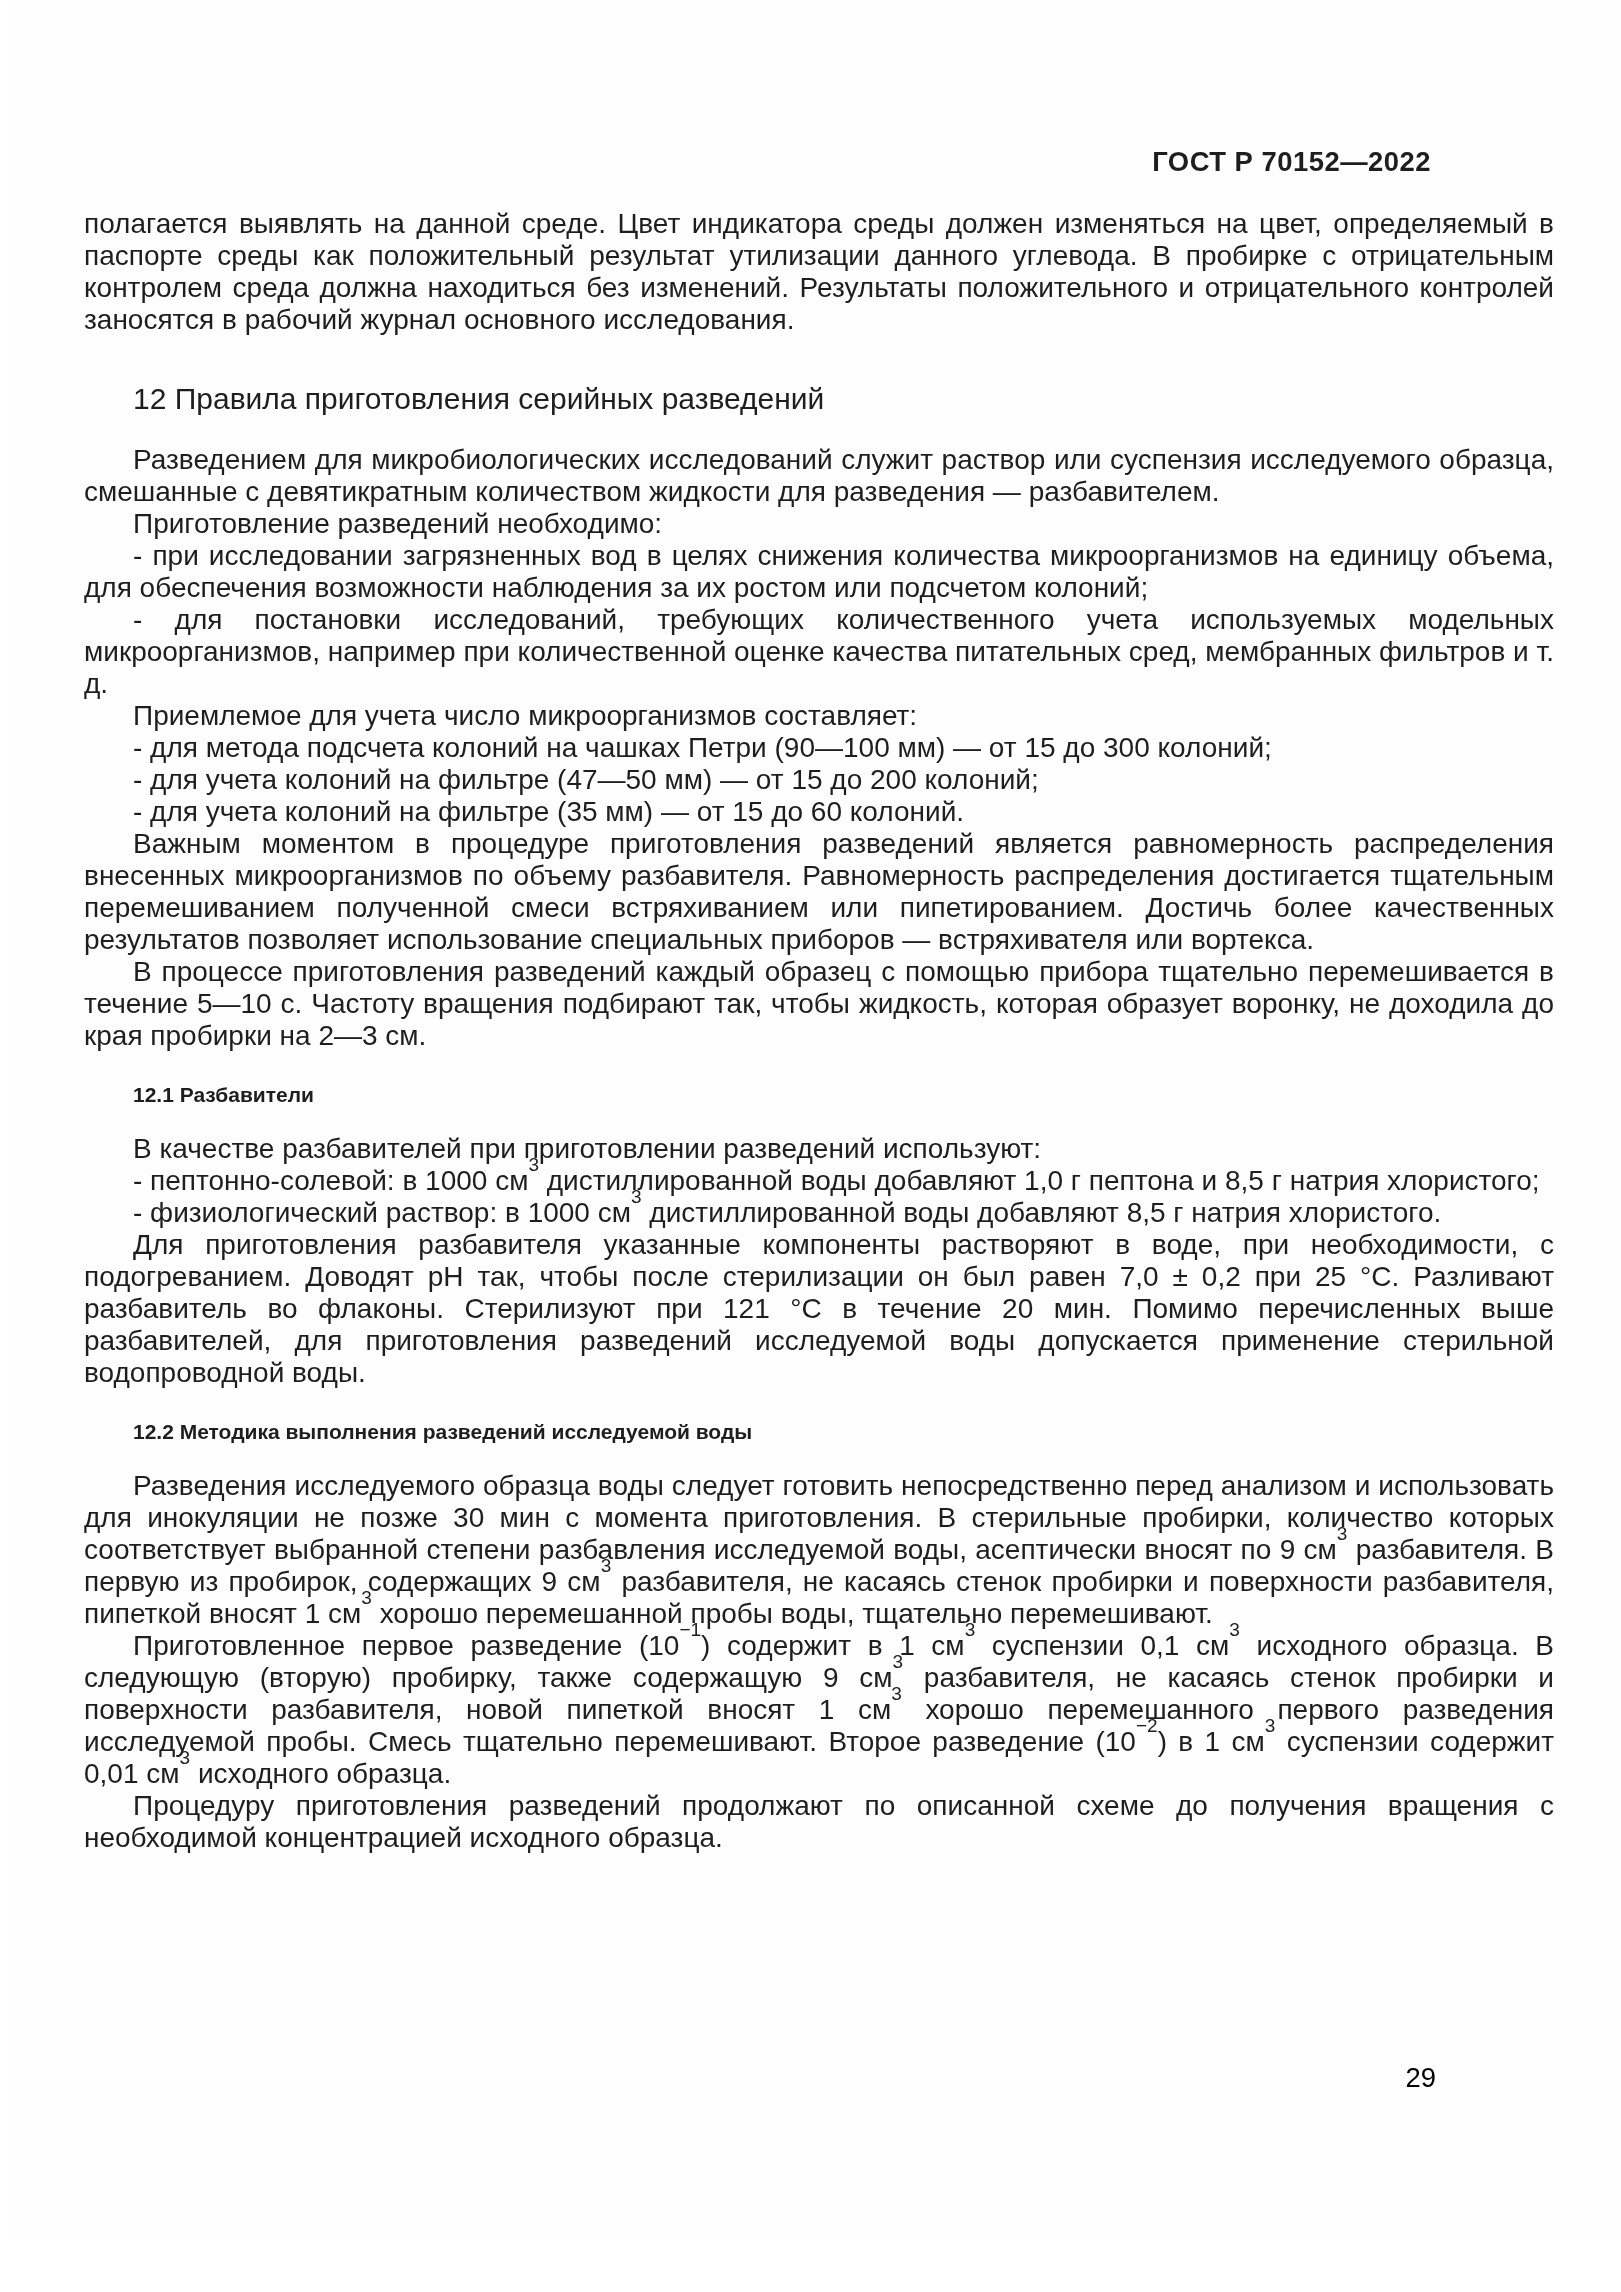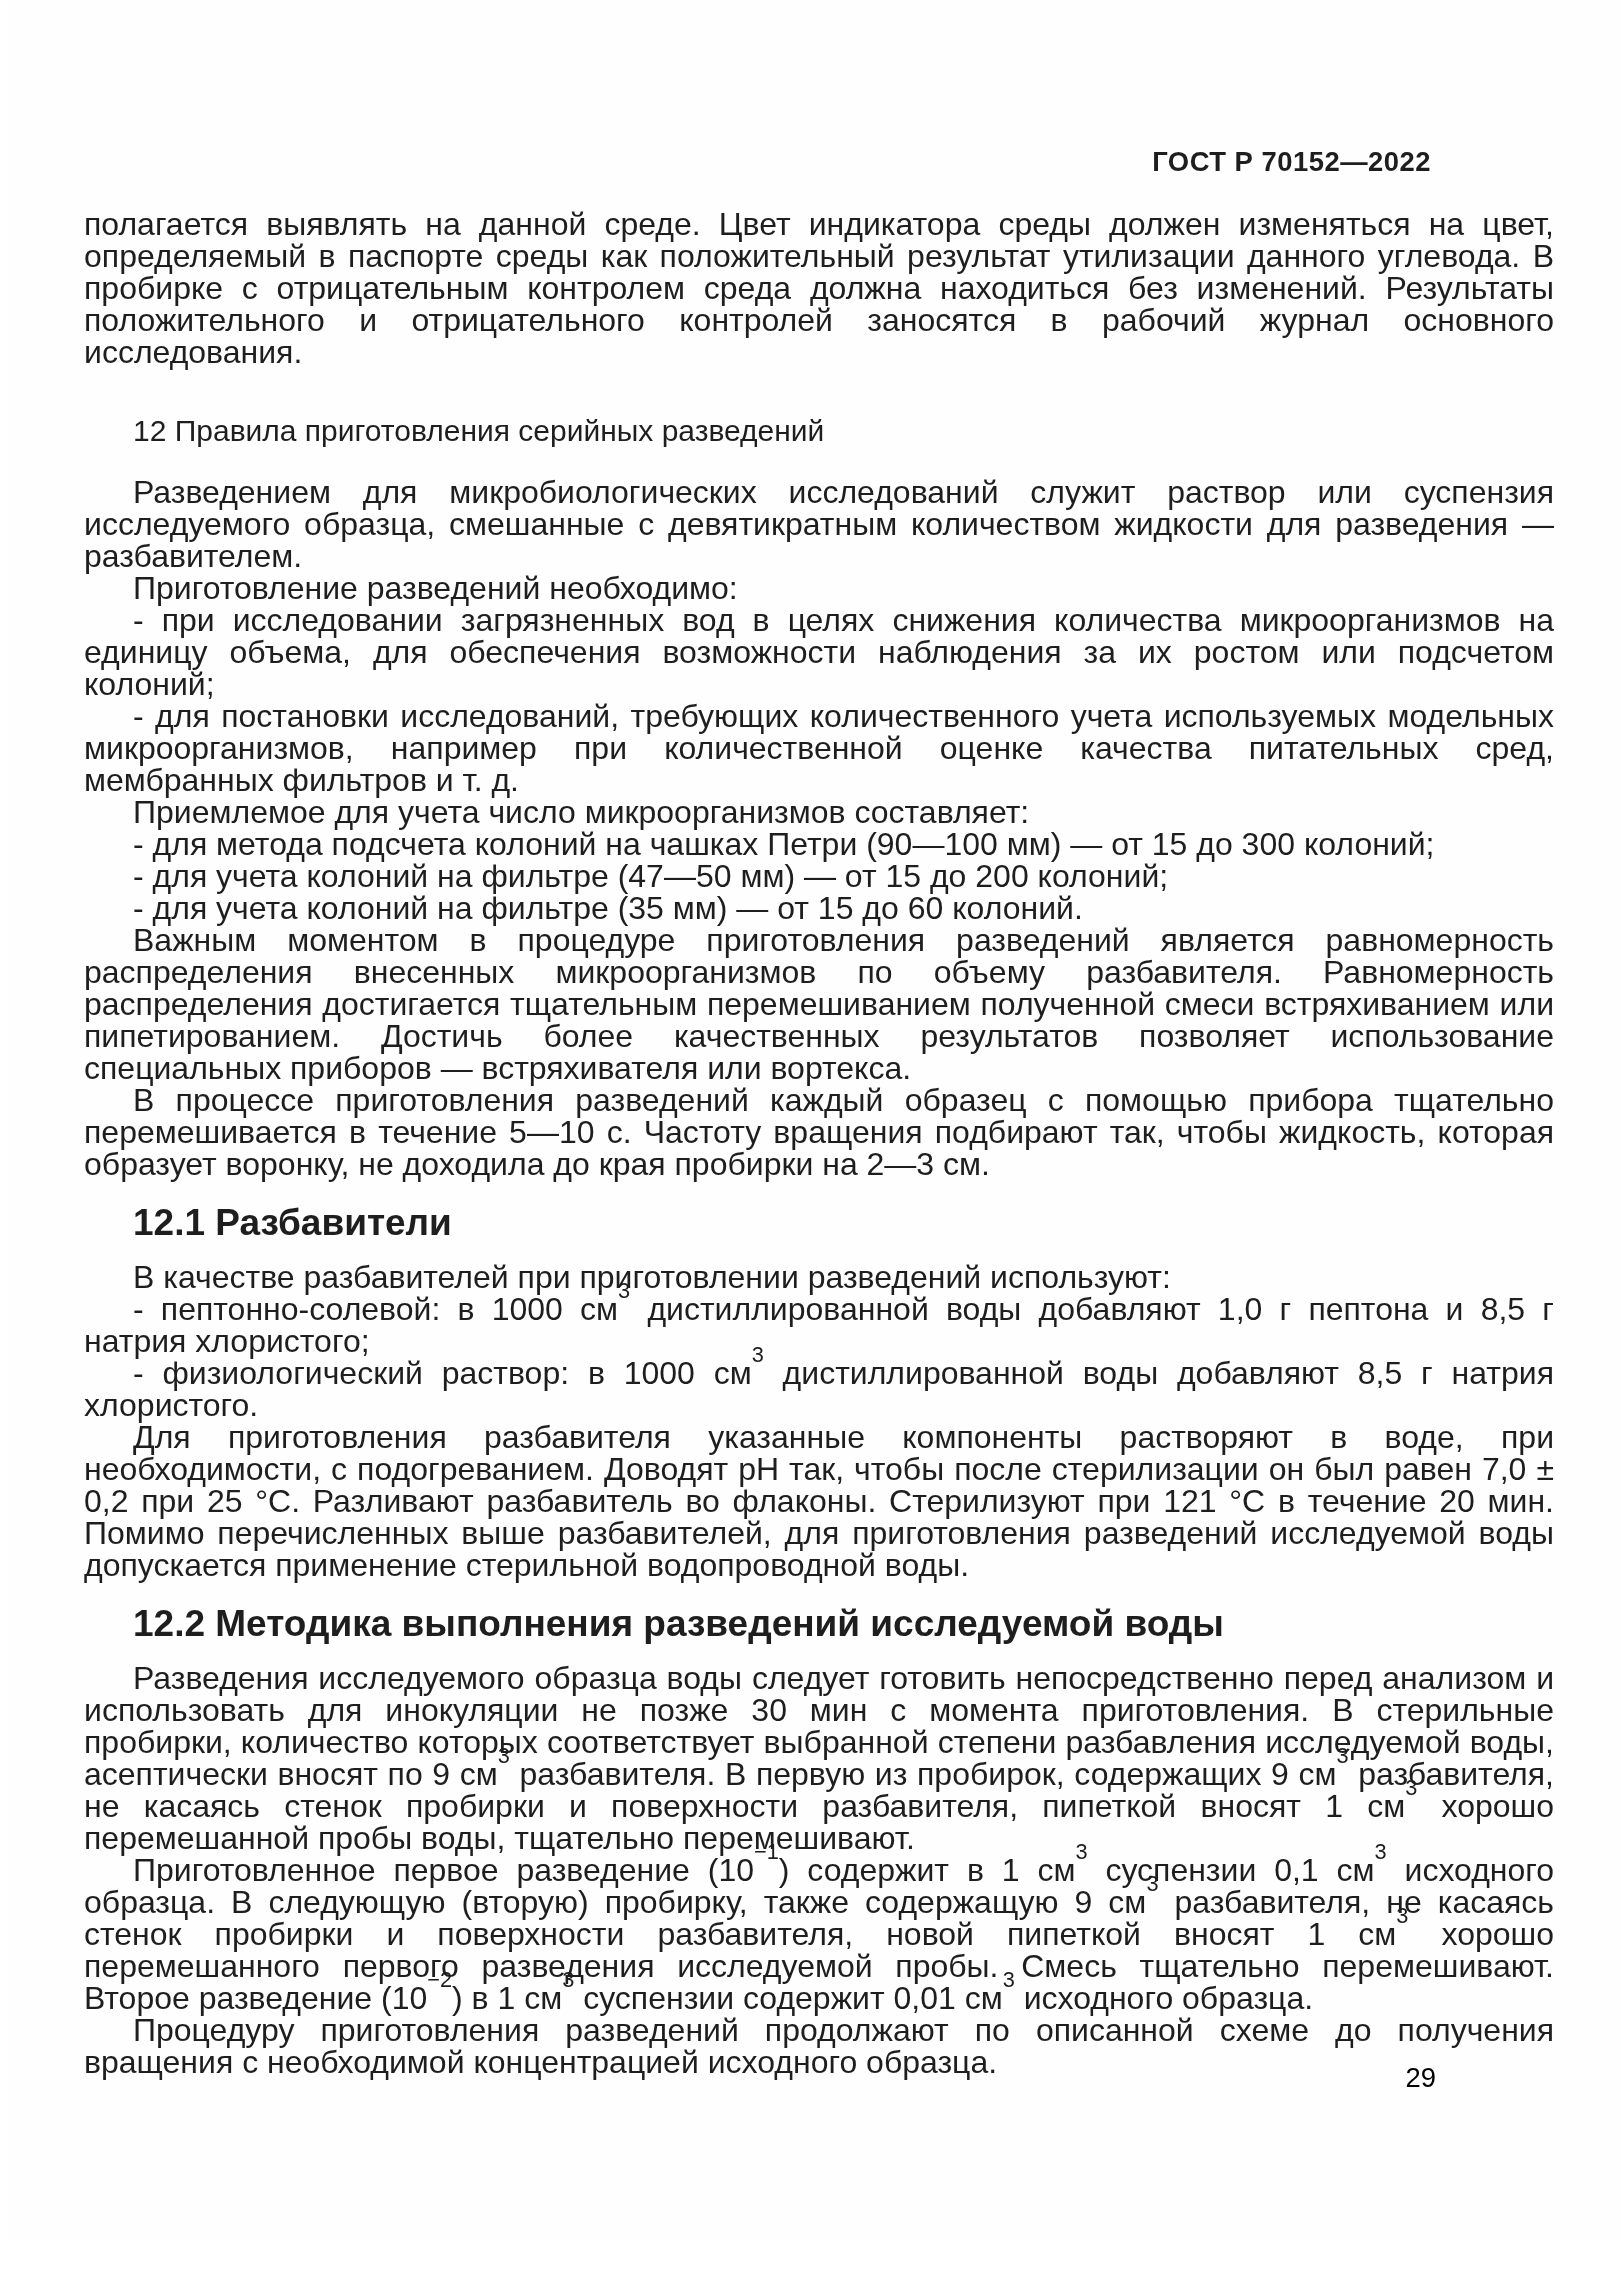--- a/index.html
+++ b/index.html
@@ -32,39 +32,39 @@
     white-space: nowrap;
   }
   .content {
     position: absolute;
     top: 208px;
     left: 76px;
     width: 1470px;
   }
   .content p {
     margin: 0;
-    font-size: 32px;
+    font-size: 28px;
     line-height: 32px;
     text-align: justify;
     text-indent: 49px;
   }
   .content p.continued {
     text-indent: 0;
   }
   h2.sec-title {
     margin: 43px 0 25.5px 0;
     padding-left: 49px;
     font-size: 30px;
     line-height: 39px;
     font-weight: normal;
   }
   h3.subsec-title {
     margin: 25.5px 0 19.6px 0;
     padding-left: 49px;
-    font-size: 37px;
+    font-size: 21px;
     line-height: 36px;
     font-weight: bold;
   }
   .content sup {
     font-size: 68%;
     line-height: 0;
     position: relative;
     top: -0.45em;
   }
   .page-number {

